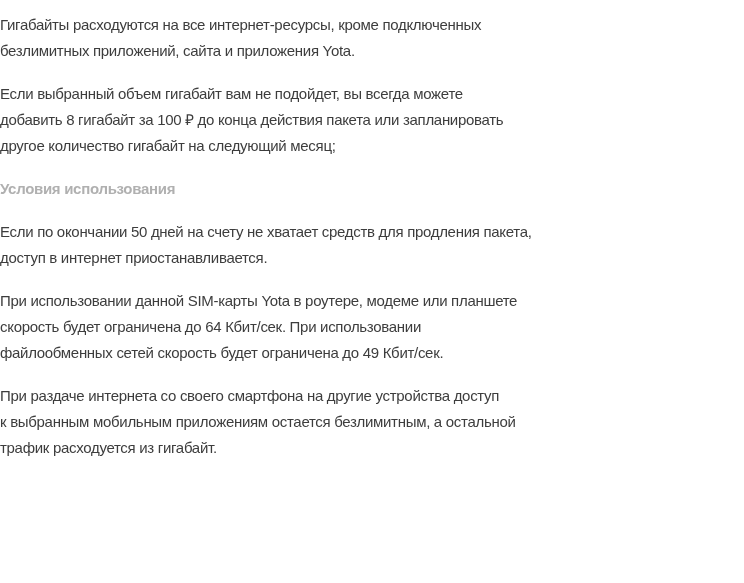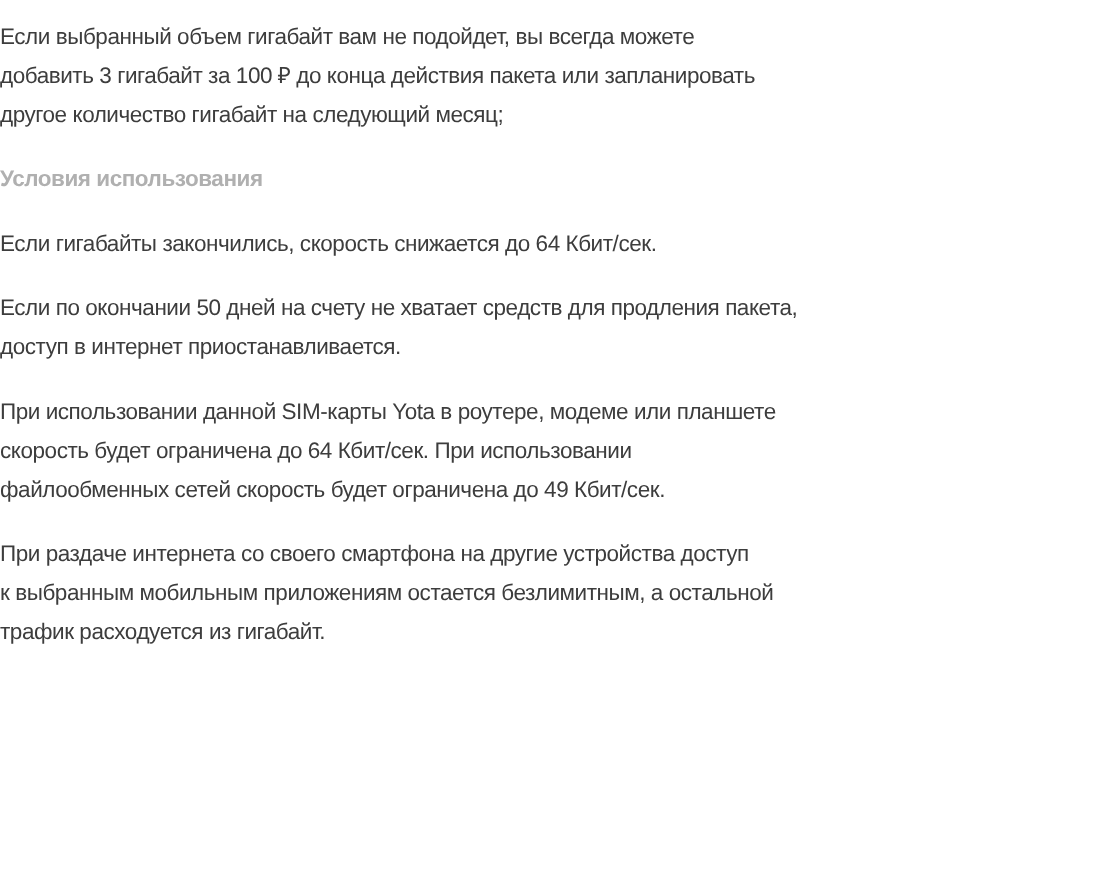--- a/index.html
+++ b/index.html
@@ -59,25 +59,26 @@
     letter-spacing: -0.3px;
     font-weight: bold;
     color: #b0b0b0;
   }
 </style>
 </head>
 <body>
 
 <div class="section-row">
   <div class="col-right">
+    <p class="para">Гигабайты расходуются на все интернет-ресурсы, кроме подключенных
+безлимитных приложений, сайта и приложения Yota.</p>
     <p class="para">Если выбранный объем гигабайт вам не подойдет, вы всегда можете
-добавить 3 гигабайт за 100 ₽ до конца действия пакета или запланировать
+добавить 8 гигабайт за 100 ₽ до конца действия пакета или запланировать
 другое количество гигабайт на следующий месяц;</p>
     <h4 class="subheading">Условия использования</h4>
-    <p class="para">Если гигабайты закончились, скорость снижается до 64 Кбит/сек.</p>
     <p class="para">Если по окончании 50 дней на счету не хватает средств для продления пакета,
 доступ в интернет приостанавливается.</p>
     <p class="para">При использовании данной SIM-карты Yota в роутере, модеме или планшете
 скорость будет ограничена до 64 Кбит/сек. При использовании
 файлообменных сетей скорость будет ограничена до 49 Кбит/сек.</p>
     <p class="para">При раздаче интернета со своего смартфона на другие устройства доступ
 к выбранным мобильным приложениям остается безлимитным, а остальной
 трафик расходуется из гигабайт.</p>
   </div>
 </div>

